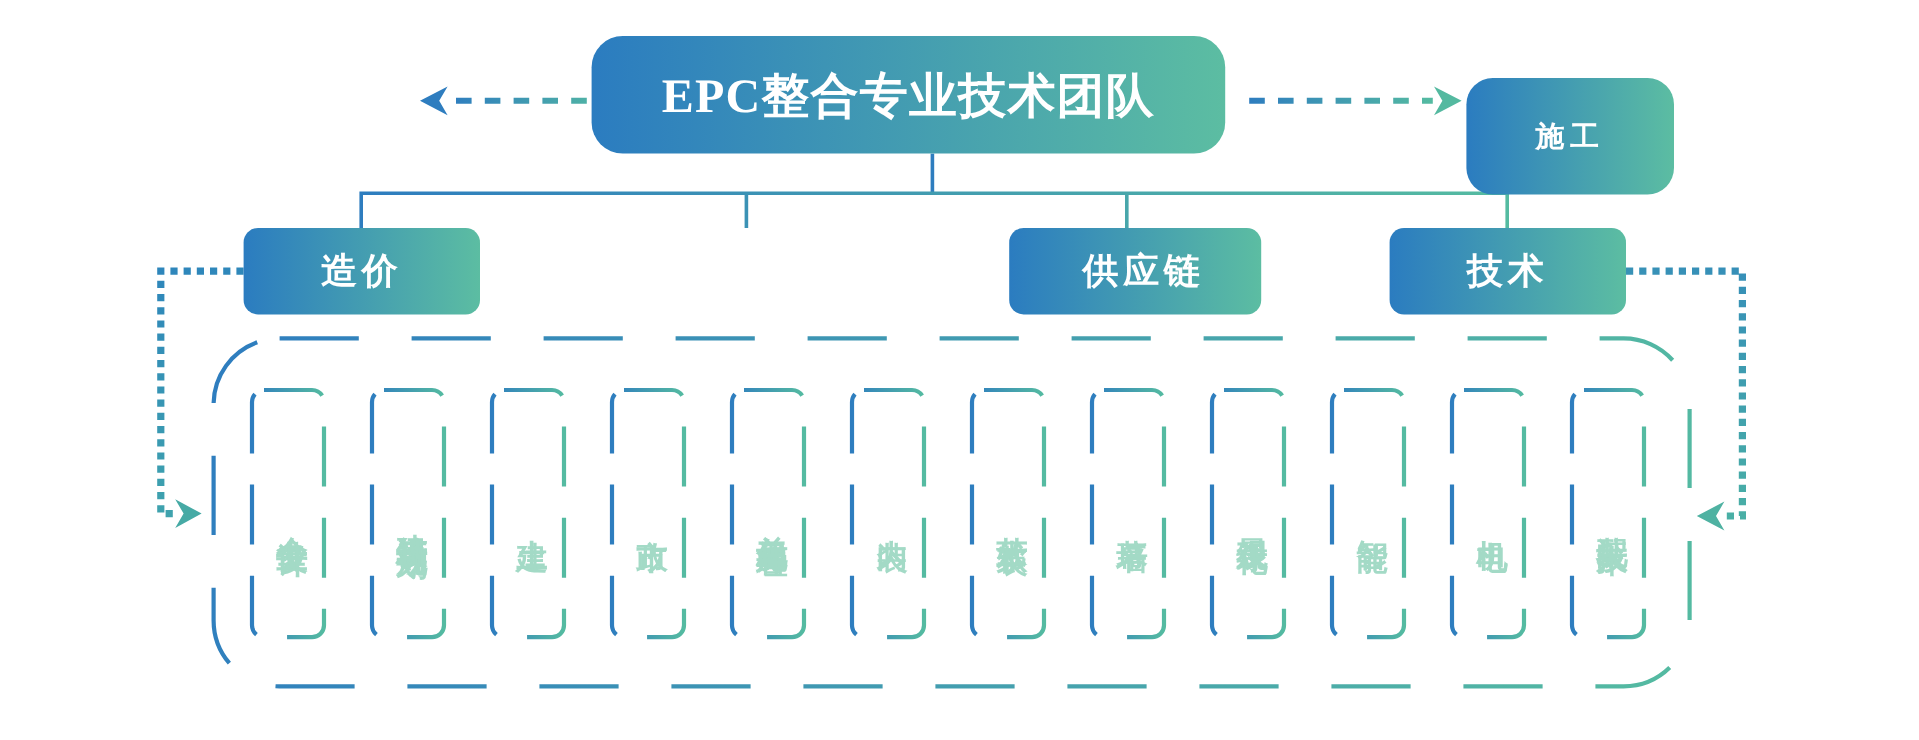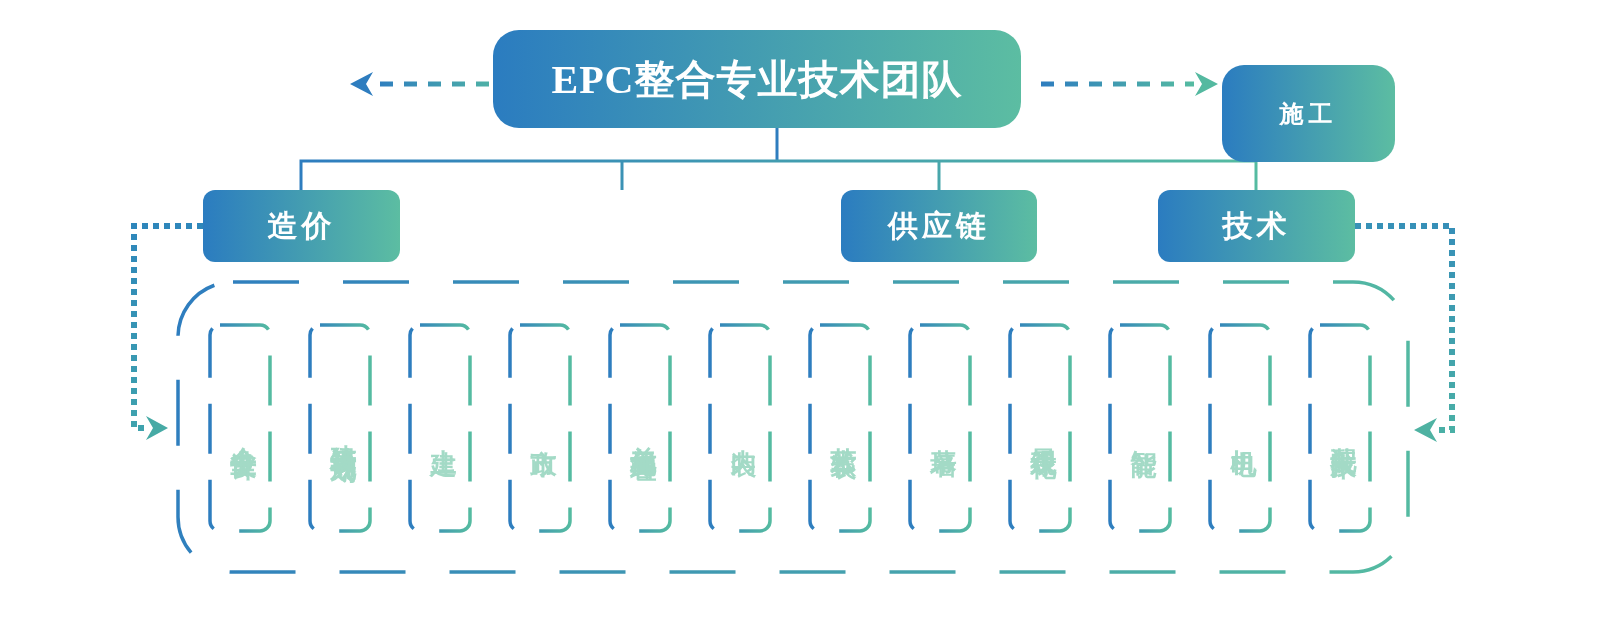--- a/index.html
+++ b/index.html
@@ -14,21 +14,21 @@
     position:absolute;display:flex;align-items:center;justify-content:center;
     background:linear-gradient(90deg,#2b7cc0 0%,#5cbda2 100%);
     color:#ffffff;font-weight:bold;text-align:center;white-space:nowrap;
   }
   .node.root{left:493px;top:30px;width:528px;height:98px;border-radius:26px;font-size:40px;letter-spacing:1px;}
   .node.marketing{left:162px;top:33px;width:185px;height:97px;border-radius:22px;font-size:32px;letter-spacing:5px;}
   .node.construction{left:1222px;top:33px;width:173px;height:97px;border-radius:22px;font-size:24px;letter-spacing:5px;margin-top:32px;}
   .node.cat{top:190px;height:72px;border-radius:12px;font-size:30px;letter-spacing:4px;}
   .cat0{left:203px;width:197px;}
   .cat1{left:524px;width:196px;}
-  .cat2{left:841px;width:196px;}
+  .cat2{left:841px;width:196px;padding-left:14px;}
   .cat3{left:1158px;width:197px;}
 
   
   .unit{position:absolute;top:323px;width:64px;height:210px;}
   .unit .txt{
     position:absolute;left:50%;top:50%;
     writing-mode:vertical-rl;text-orientation:upright;
     font-size:26px;font-weight:bold;letter-spacing:2px;line-height:1;white-space:nowrap;
   }
   .unit .ghost{

